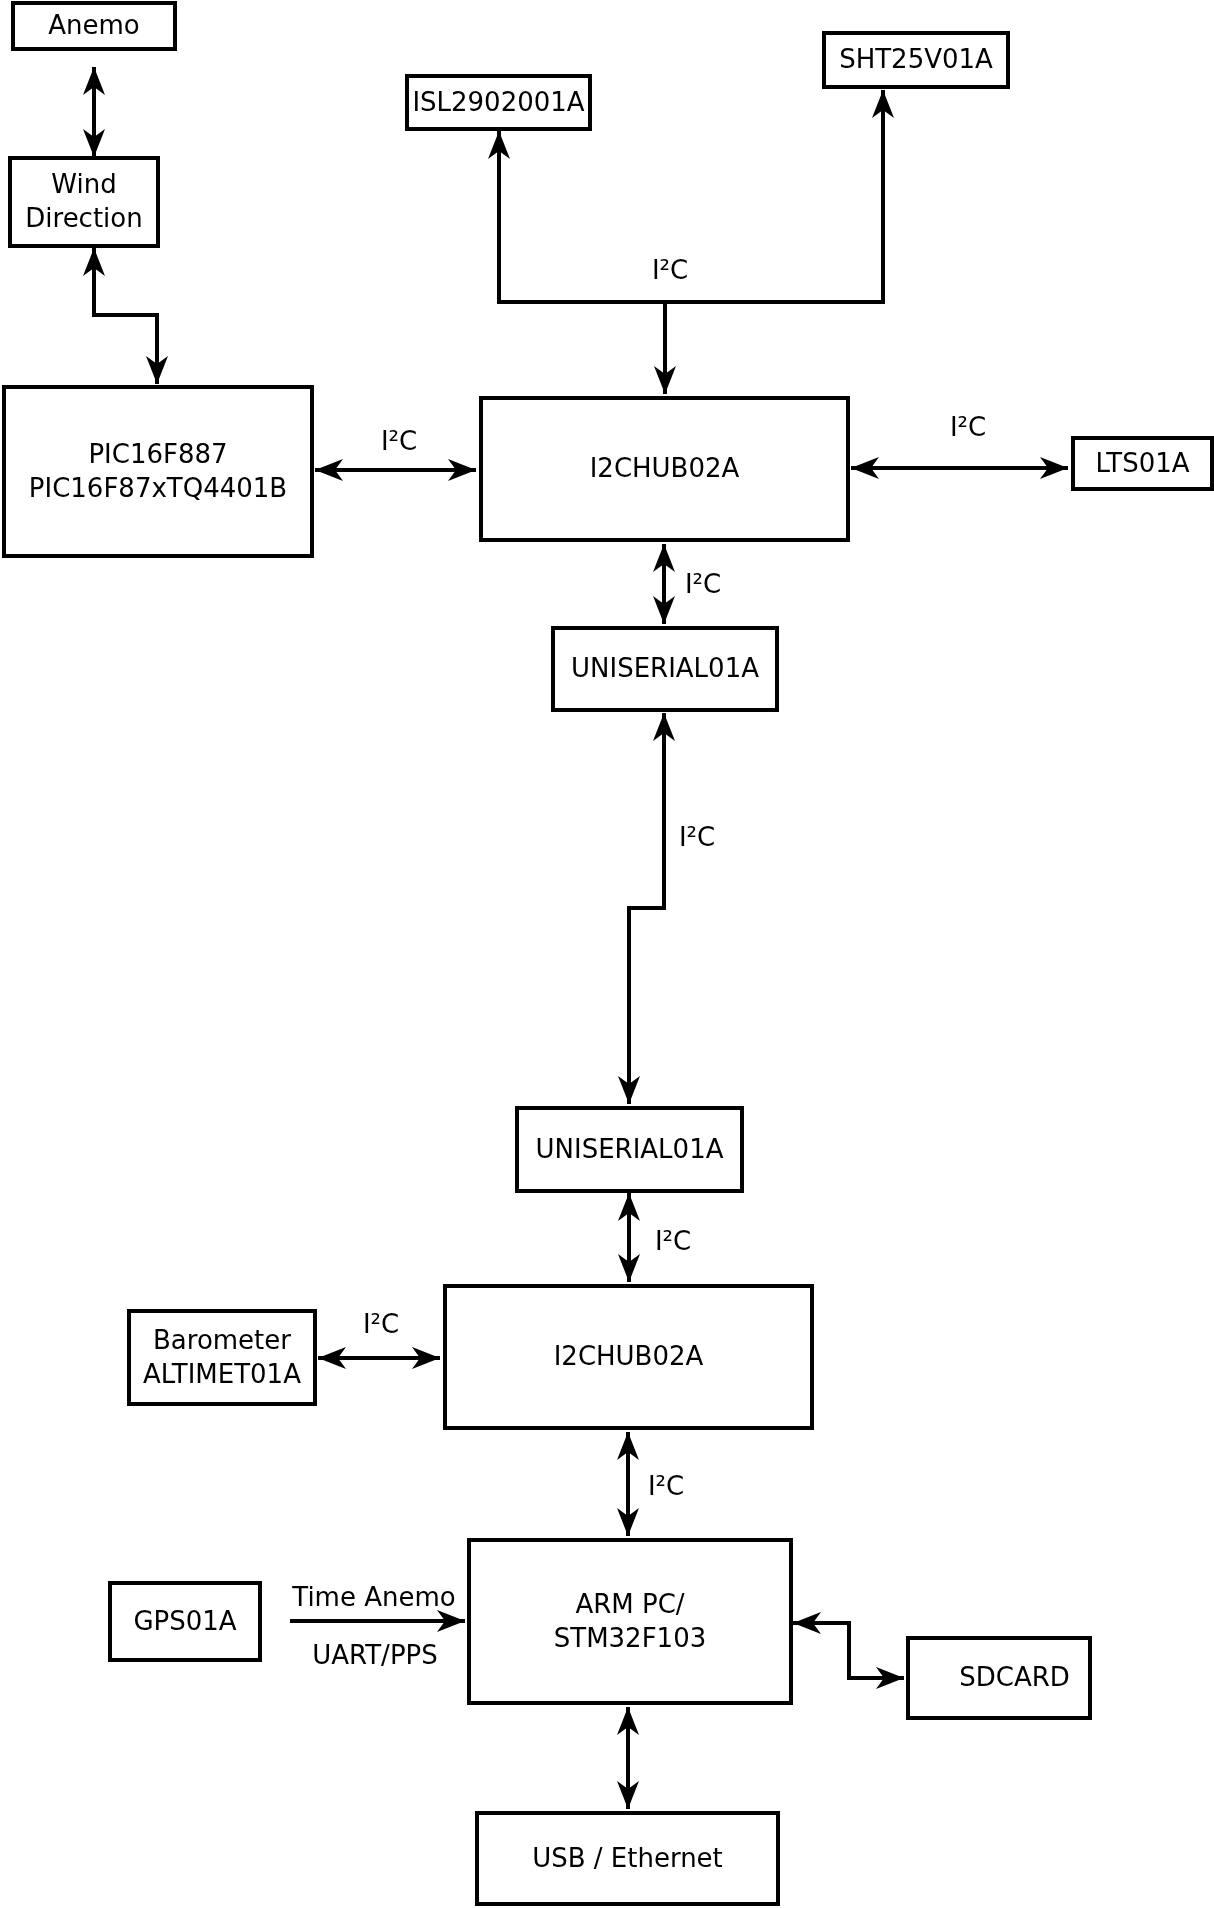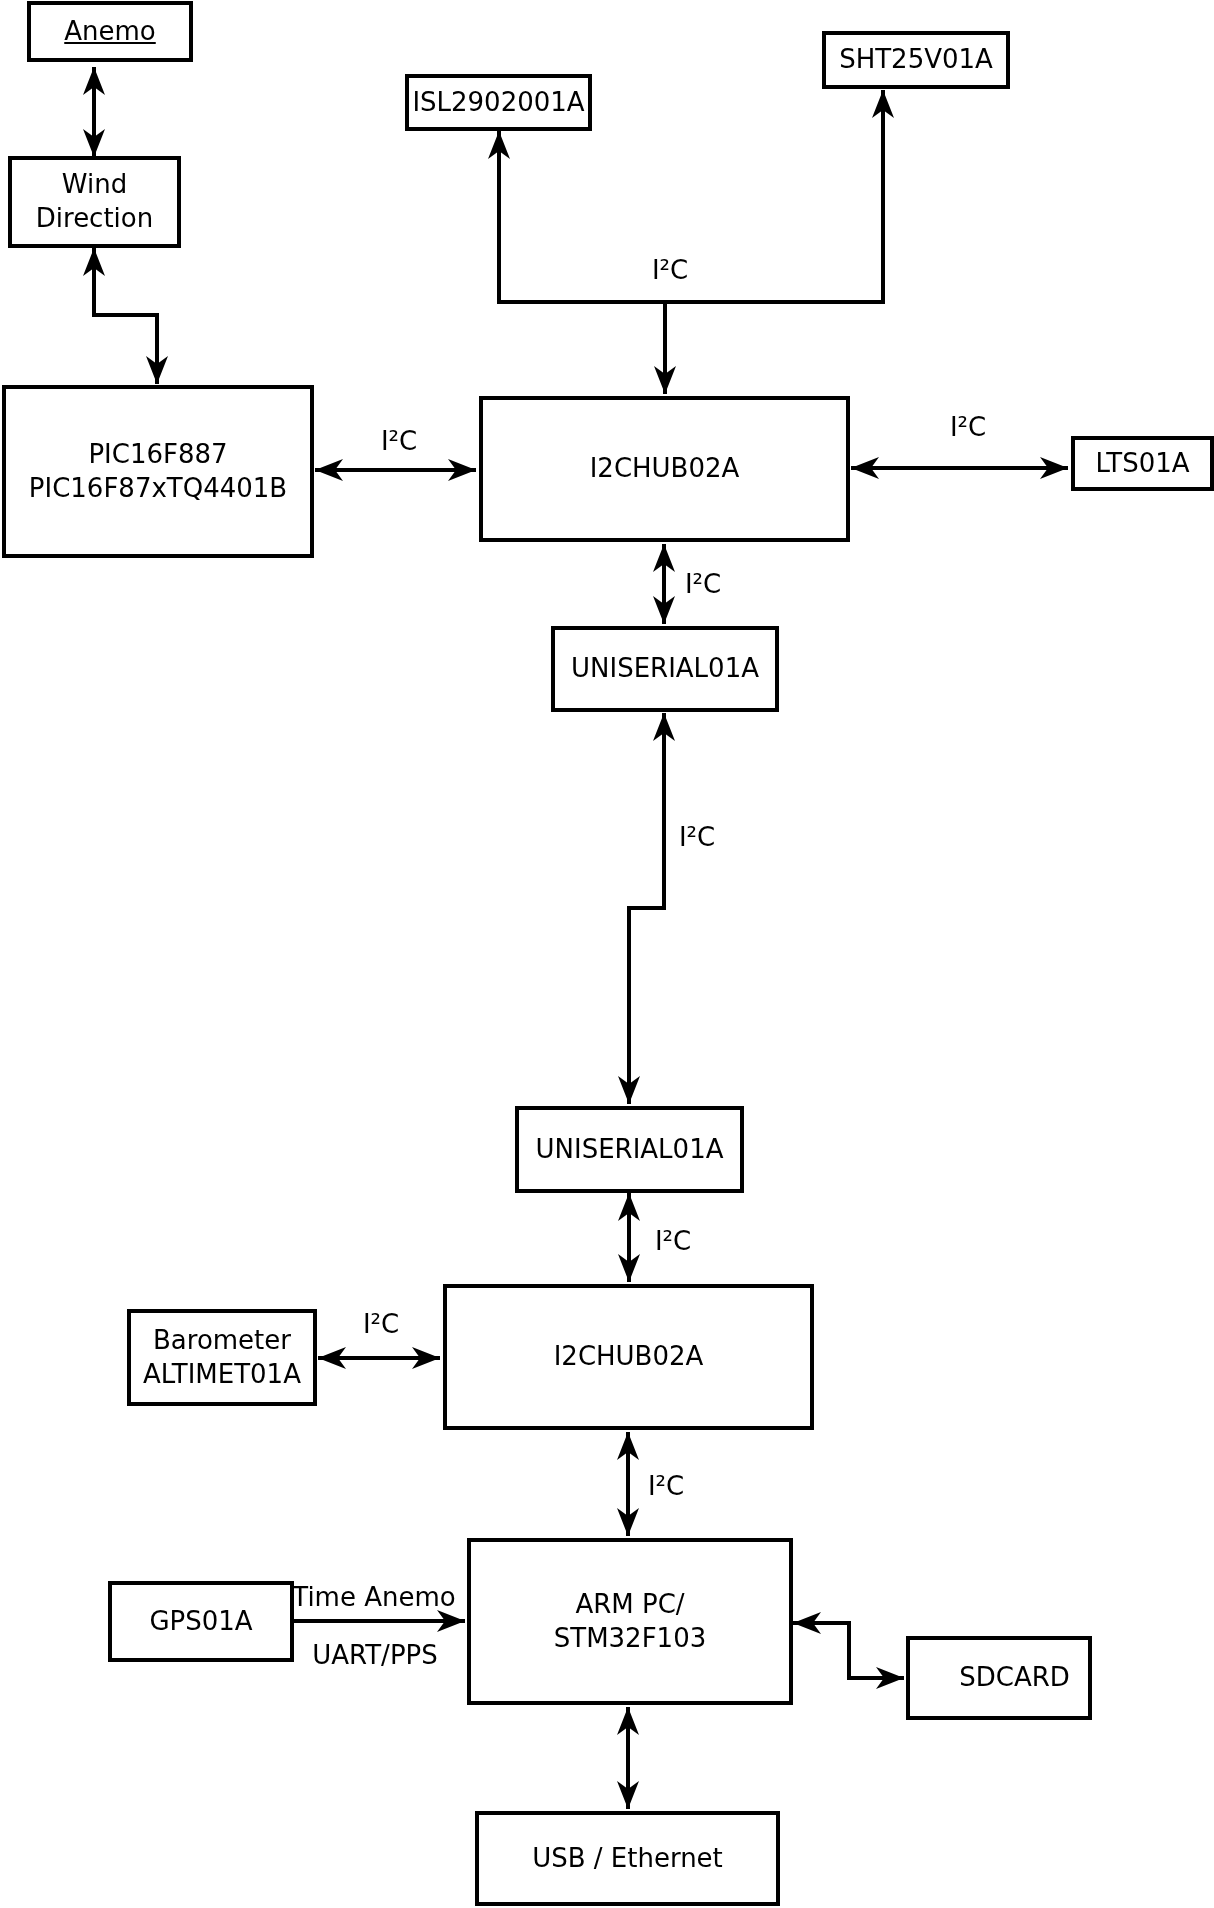--- a/index.html
+++ b/index.html
@@ -123,25 +123,25 @@
       <polygon points="904,1678 876,1667 884,1678 876,1689"></polygon>
     </g>
 
     <g>
       <polyline points="628,1707 628,1809"></polyline>
       <polygon points="628,1707 639,1735 628,1727 617,1735"></polygon>
       <polygon points="628,1809 617,1781 628,1789 639,1781"></polygon>
     </g>
   </svg>
 
-  <div class="box" style="left:27px; top:1px; width:166px; height:61px;text-decoration:underline;">
+  <div class="box" style="left:11px; top:1px; width:166px; height:50px;">
     <div>Anemo</div>
   </div>
 
-  <div class="box" style="left:8px; top:156px; width:173px; height:92px;">
+  <div class="box" style="left:8px; top:156px; width:152px; height:92px;">
     <div>Wind</div>
     <div>Direction</div>
   </div>
 
   <div class="box" style="left:2px; top:385px; width:312px; height:173px;">
     <div>PIC16F887</div>
     <div>PIC16F87xTQ4401B</div>
   </div>
 
   <div class="box" style="left:405px; top:74px; width:187px; height:57px;">
@@ -170,21 +170,21 @@
 
   <div class="box" style="left:443px; top:1284px; width:371px; height:146px;">
     <div>I2CHUB02A</div>
   </div>
 
   <div class="box" style="left:127px; top:1309px; width:190px; height:97px;">
     <div>Barometer</div>
     <div>ALTIMET01A</div>
   </div>
 
-  <div class="box" style="left:108px; top:1581px; width:186px; height:81px;">
+  <div class="box" style="left:108px; top:1581px; width:154px; height:81px;">
     <div>GPS01A</div>
   </div>
 
   <div class="box" style="left:467px; top:1538px; width:326px; height:167px;">
     <div>ARM PC/</div>
     <div>STM32F103</div>
   </div>
 
   <div class="box" style="left:906px; top:1636px; width:186px; height:84px;padding-left:31px;">
     <div>SDCARD</div>

